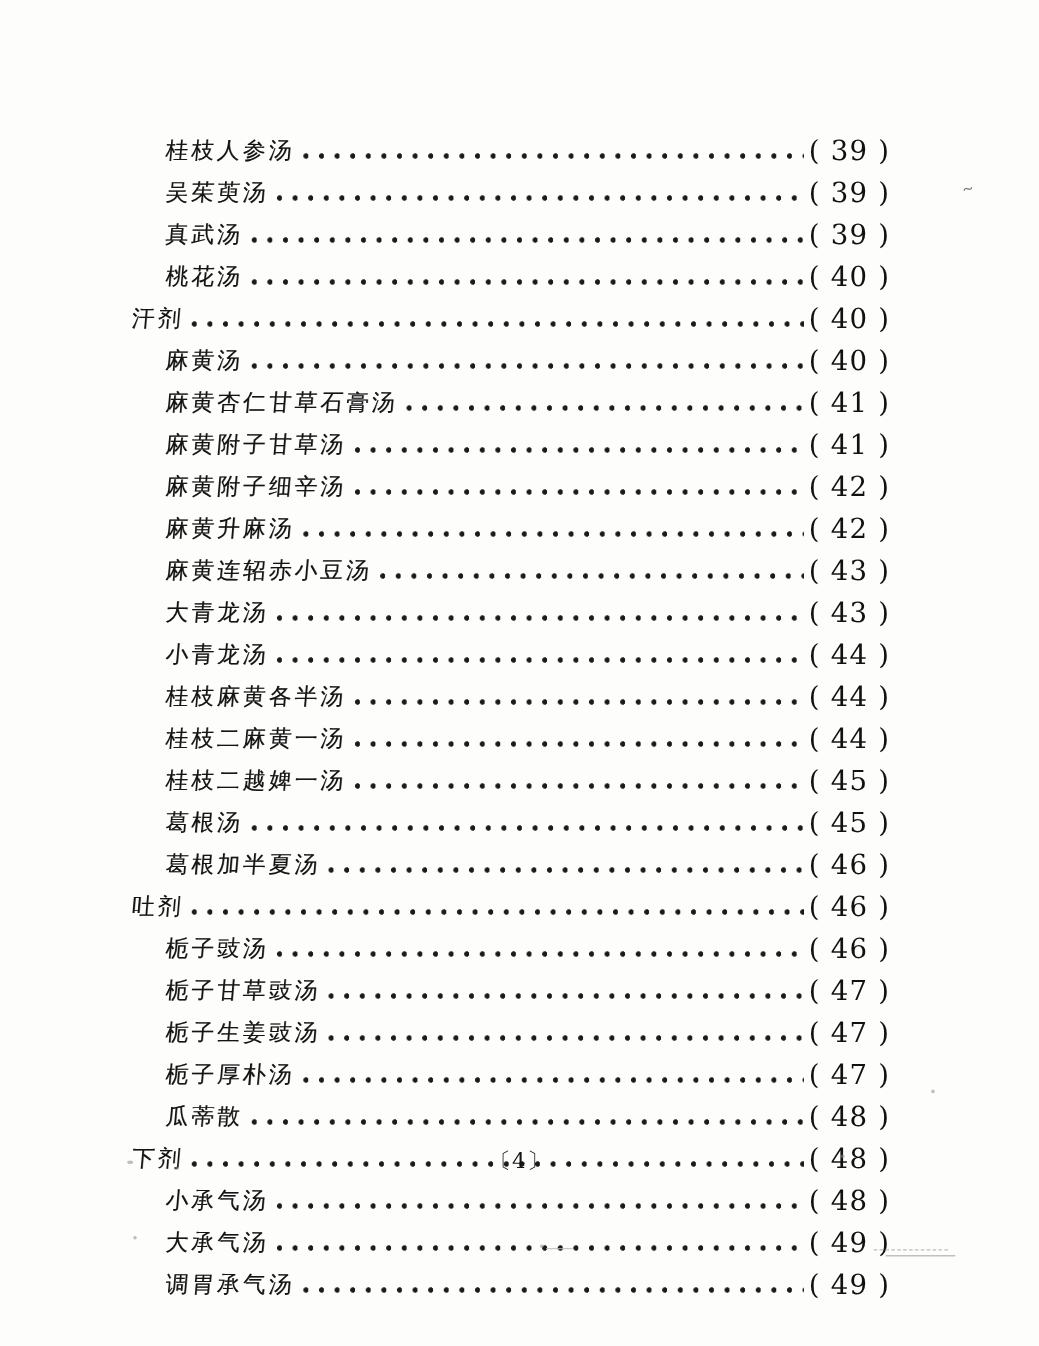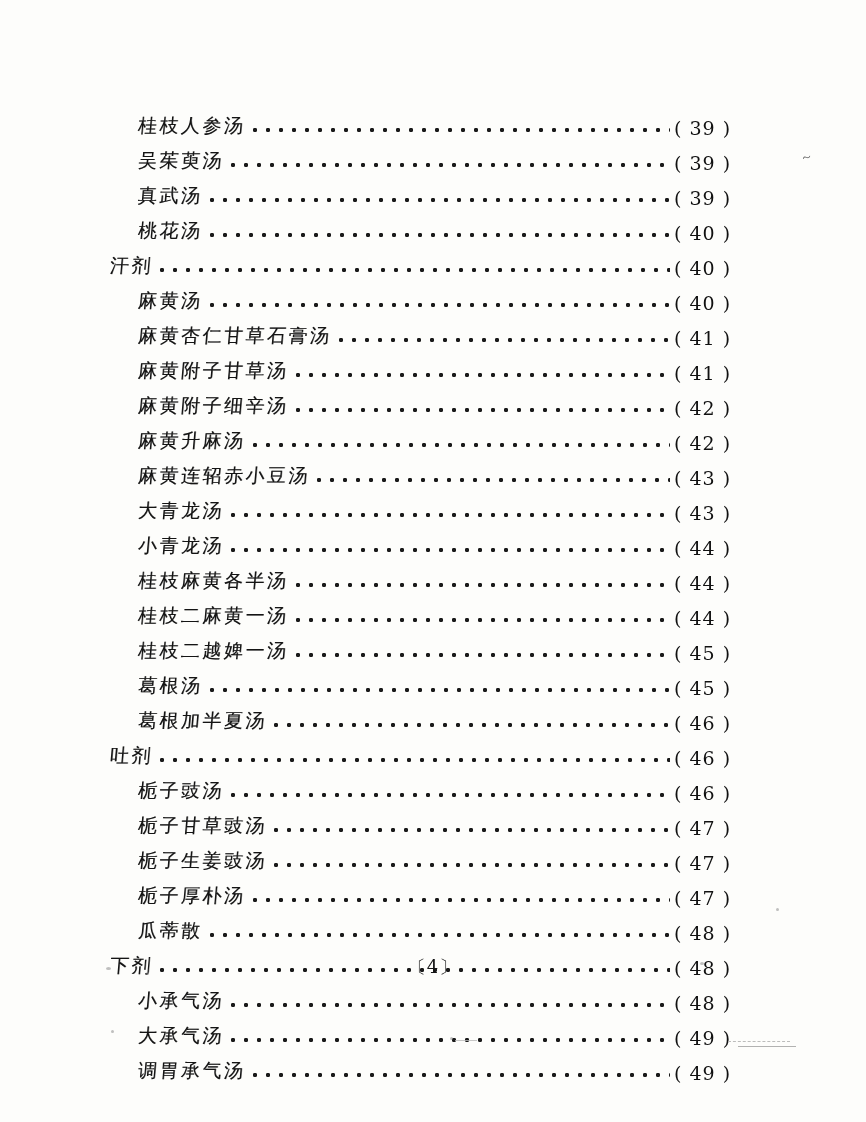--- a/index.html
+++ b/index.html
@@ -61,21 +61,21 @@
     margin: 0 4px 6px 6px;
     height: 6px;
     background-image: radial-gradient(circle at 3px 3px, #1a1a1a 2.0px, rgba(0,0,0,0) 2.3px);
     background-size: 13px 6px;
     background-repeat: repeat-x;
     background-position: left bottom;
     min-width: 40px;
   }
   .toc-row .page-num {
     white-space: nowrap;
-    font-size: 19px;
+    font-size: 23px;
     font-family: "DejaVu Serif", serif;
     letter-spacing: 1px;
     width: 86px;
     text-align: left;
   }
   .folio {
     position: absolute;
     left: 0;
     top: 955px;
     width: 866px;

